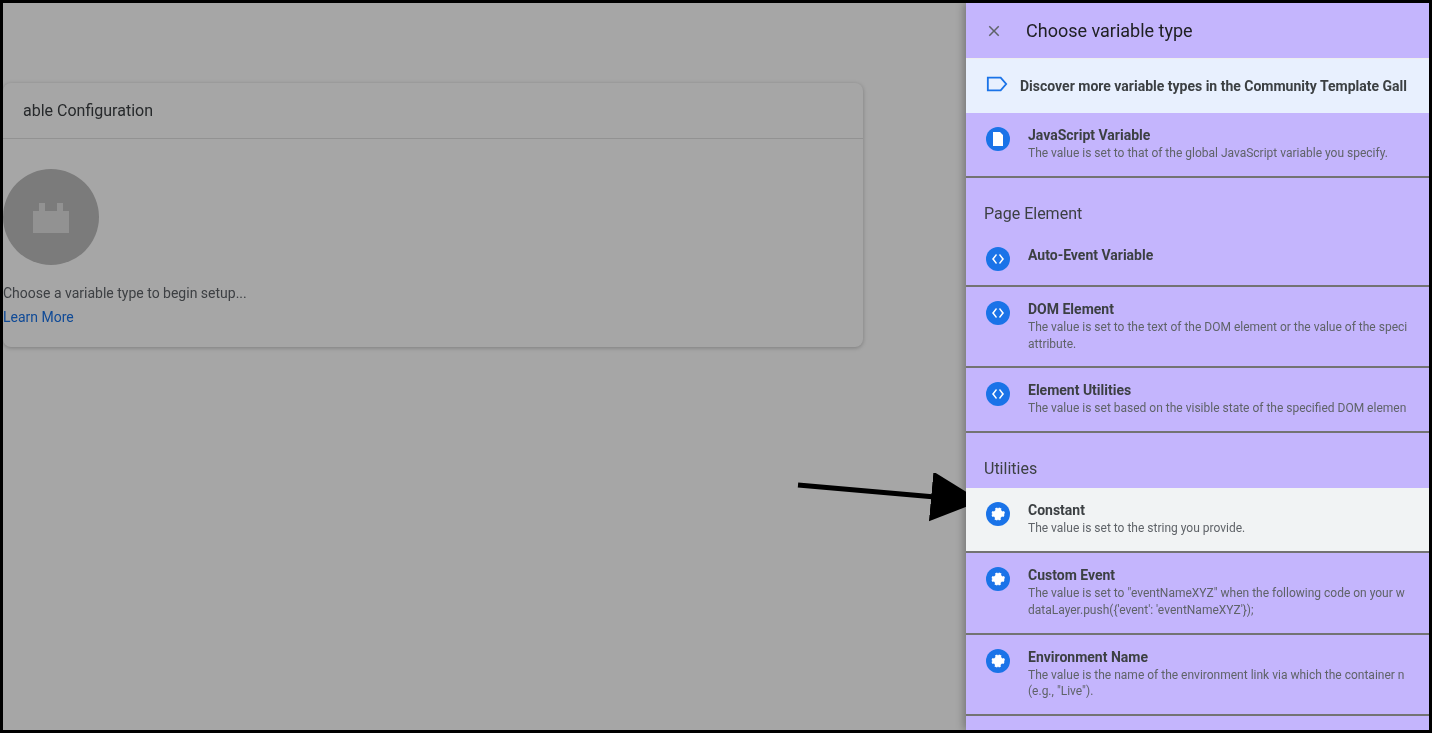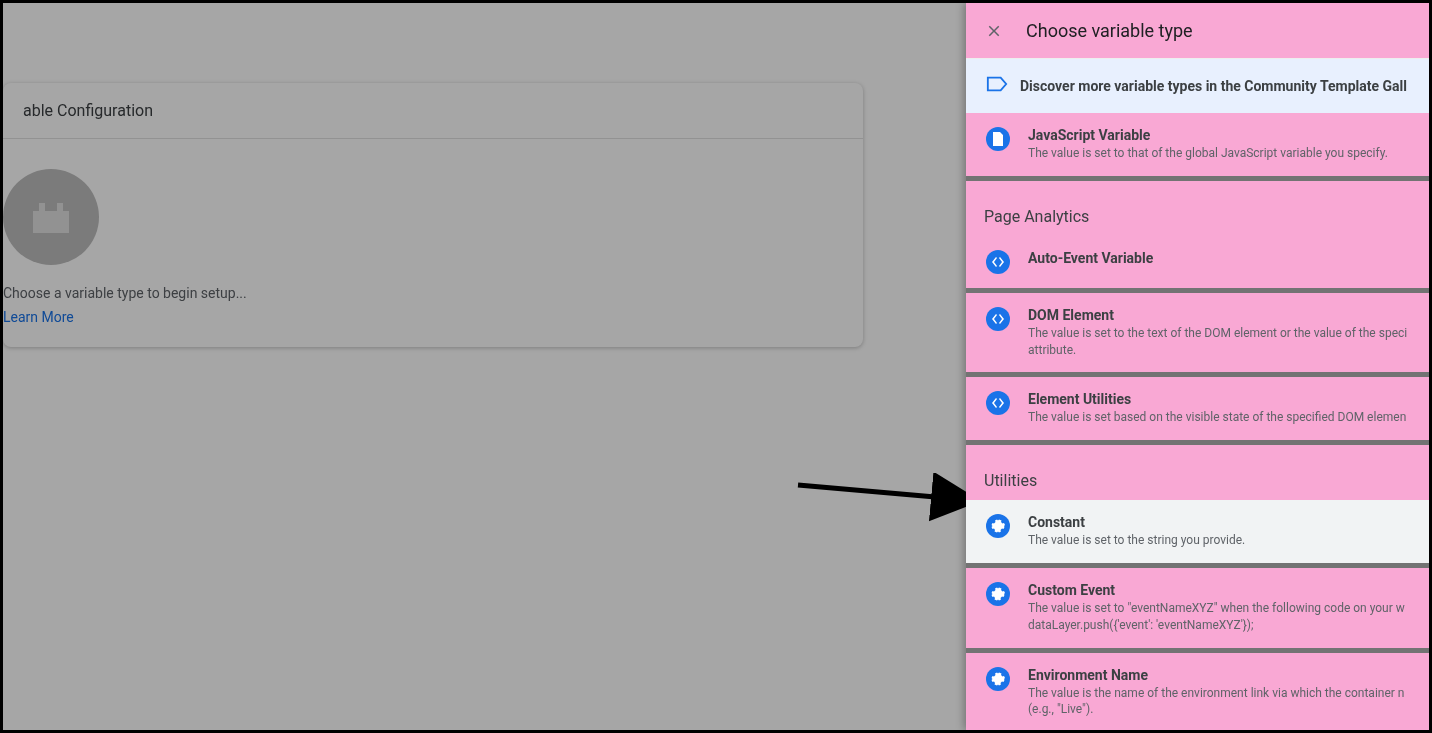--- a/index.html
+++ b/index.html
@@ -69,21 +69,21 @@
   position: absolute;
   left: 790px;
   top: 470px;
   pointer-events: none;
 }
 
 .side-panel {
   position: absolute;
   top: 0; right: 0; bottom: 0;
   width: 463px;
-  background: #f9a8d4;
+  background: #c4b5fd;
   display: flex;
   flex-direction: column;
   box-shadow: -2px 0 8px rgba(0,0,0,0.3);
   overflow: hidden;
 }
 .panel-header {
   display: flex;
   align-items: center;
   height: 56px;
   padding: 0 16px;
@@ -117,21 +117,21 @@
   white-space: nowrap;
 }
 .scroll-area {
   flex: 1;
   overflow-y: auto;
 }
 .vt-item {
   display: flex;
   padding: 14px 20px;
   gap: 18px;
-  border-bottom: 5px solid #737373;
+  border-bottom: 2px solid #737373;
   cursor: pointer;
 }
 .vt-item.highlight { background: #f1f3f4; }
 .vt-icon {
   width: 24px; height: 24px;
   border-radius: 50%;
   background: #1a73e8;
   flex-shrink: 0;
   display: flex;
   align-items: center;
@@ -213,21 +213,21 @@
         <svg width="12" height="14" viewBox="0 0 12 14">
             <path d="M1 0h7l3 3v11H1z M3 5h6v1H3z M3 8h6v1H3z"></path>
           </svg>
       </div>
       <div class="vt-text">
         <div class="vt-title">JavaScript Variable</div>
         <div class="vt-desc">The value is set to that of the global JavaScript variable you specify.</div>
       </div>
     </div>
 
-    <div class="section-heading with-top-gap">Page Analytics</div>
+    <div class="section-heading with-top-gap">Page Element</div>
 
     <div class="vt-item">
       <div class="vt-icon">
         <svg width="14" height="10" viewBox="0 0 14 10">
             <path d="M5 0L1 5l4 5 1-1-3-4 3-4z M9 0l4 5-4 5-1-1 3-4-3-4z"></path>
           </svg>
       </div>
       <div class="vt-text">
         <div class="vt-title">Auto-Event Variable</div>
       </div>

